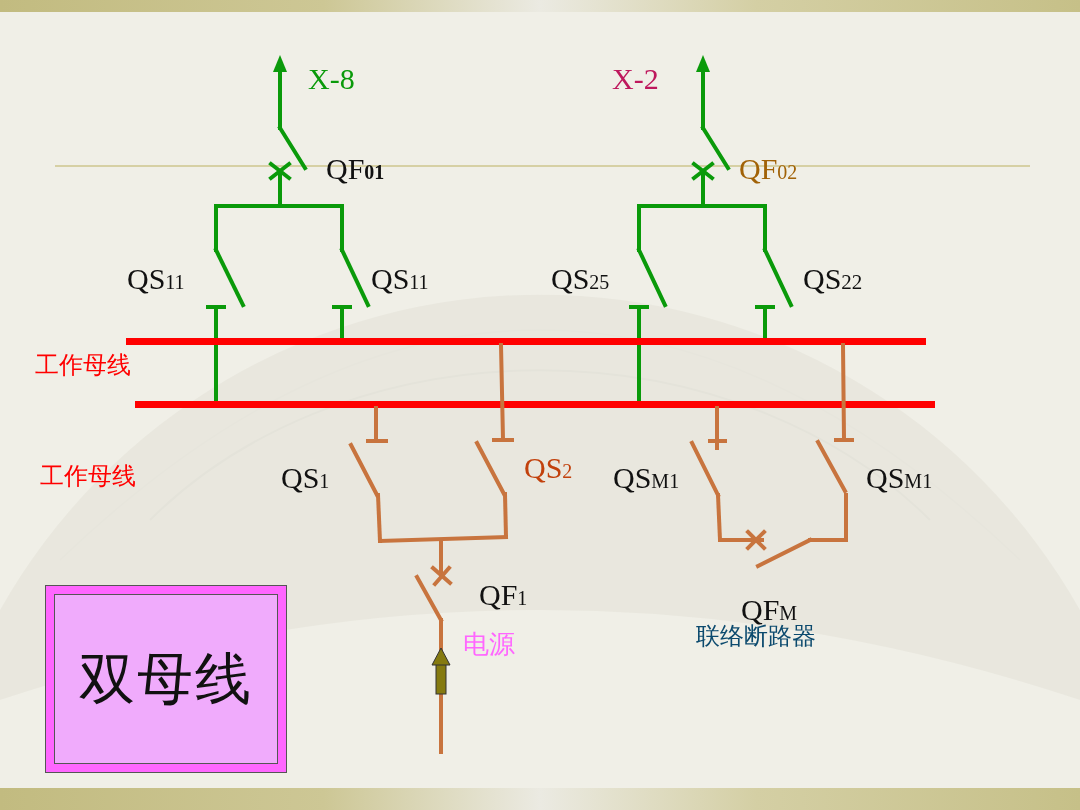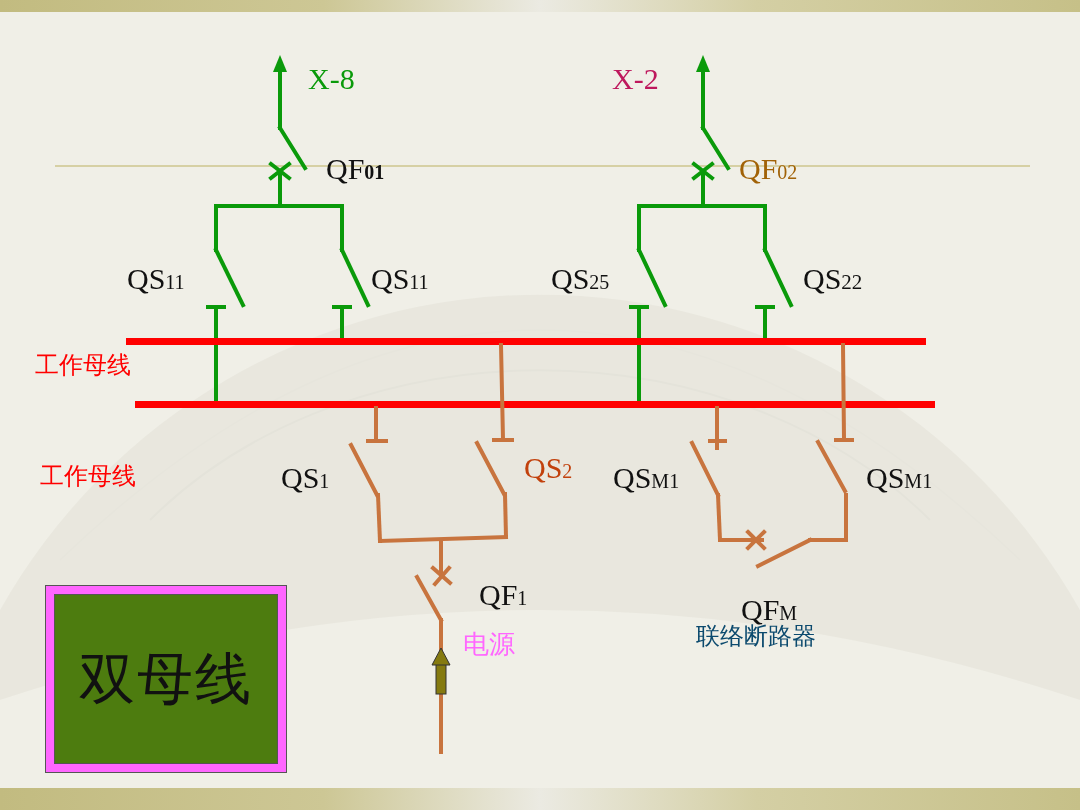--- a/index.html
+++ b/index.html
@@ -16,21 +16,21 @@
   .bottom-bar { top: 788px; height: 22px; }
   .stage { position: absolute; left: 0; top: 0; width: 1080px; height: 810px; }
   .lbl-serif { font-family: "Liberation Serif", serif; }
   .lbl-sans { font-family: "DejaVu Sans", sans-serif; }
   .title-box {
     position: absolute; left: 45px; top: 585px; width: 242px; height: 188px;
     background: #ff66ff; border: 1px solid #555; box-sizing: border-box;
   }
   .title-inner {
     position: absolute; left: 8px; top: 8px; right: 8px; bottom: 8px;
-    background: #4d7c0f; border: 1px solid #555;
+    background: #f0abfc; border: 1px solid #555;
     display: flex; flex-direction: column; align-items: center; justify-content: center;
   }
   .title-line {
     font-family: "DejaVu Serif", serif; font-size: 56px; line-height: 74px;
     color: #111; letter-spacing: 2px;
   }
 </style>
 </head>
 <body>
 

